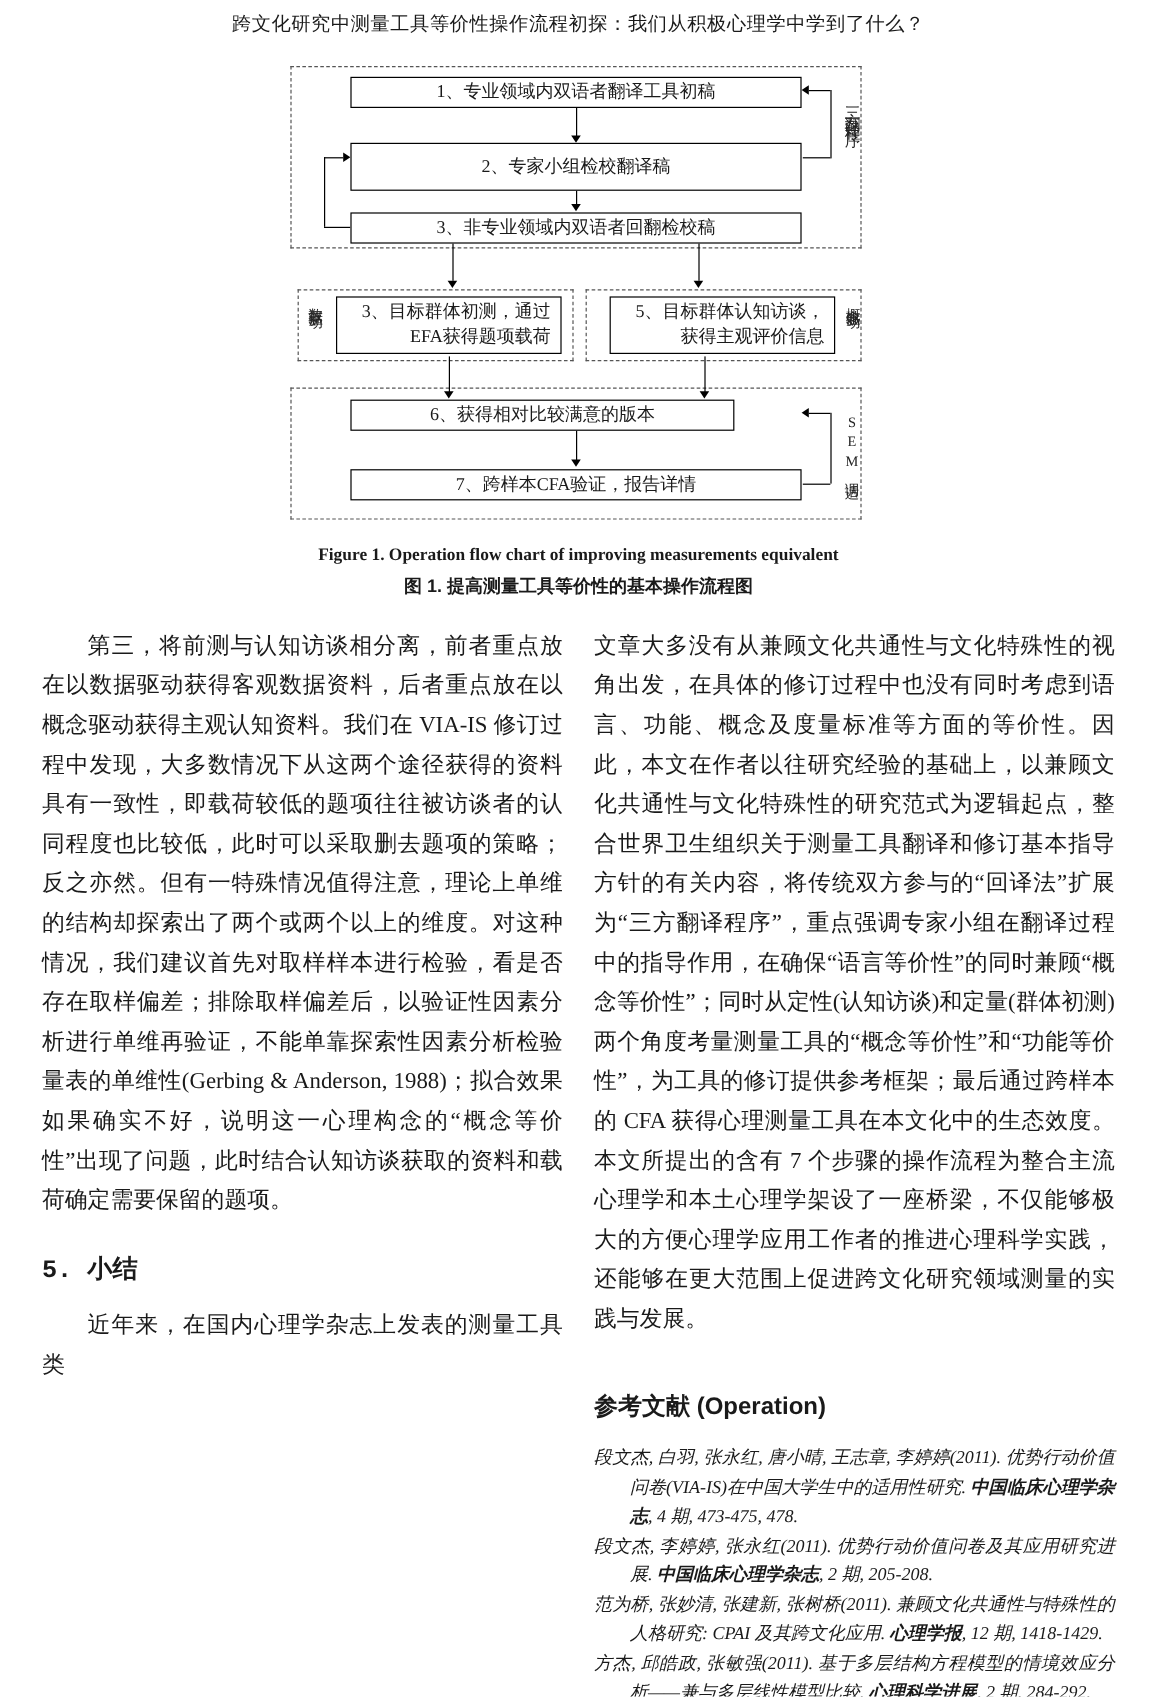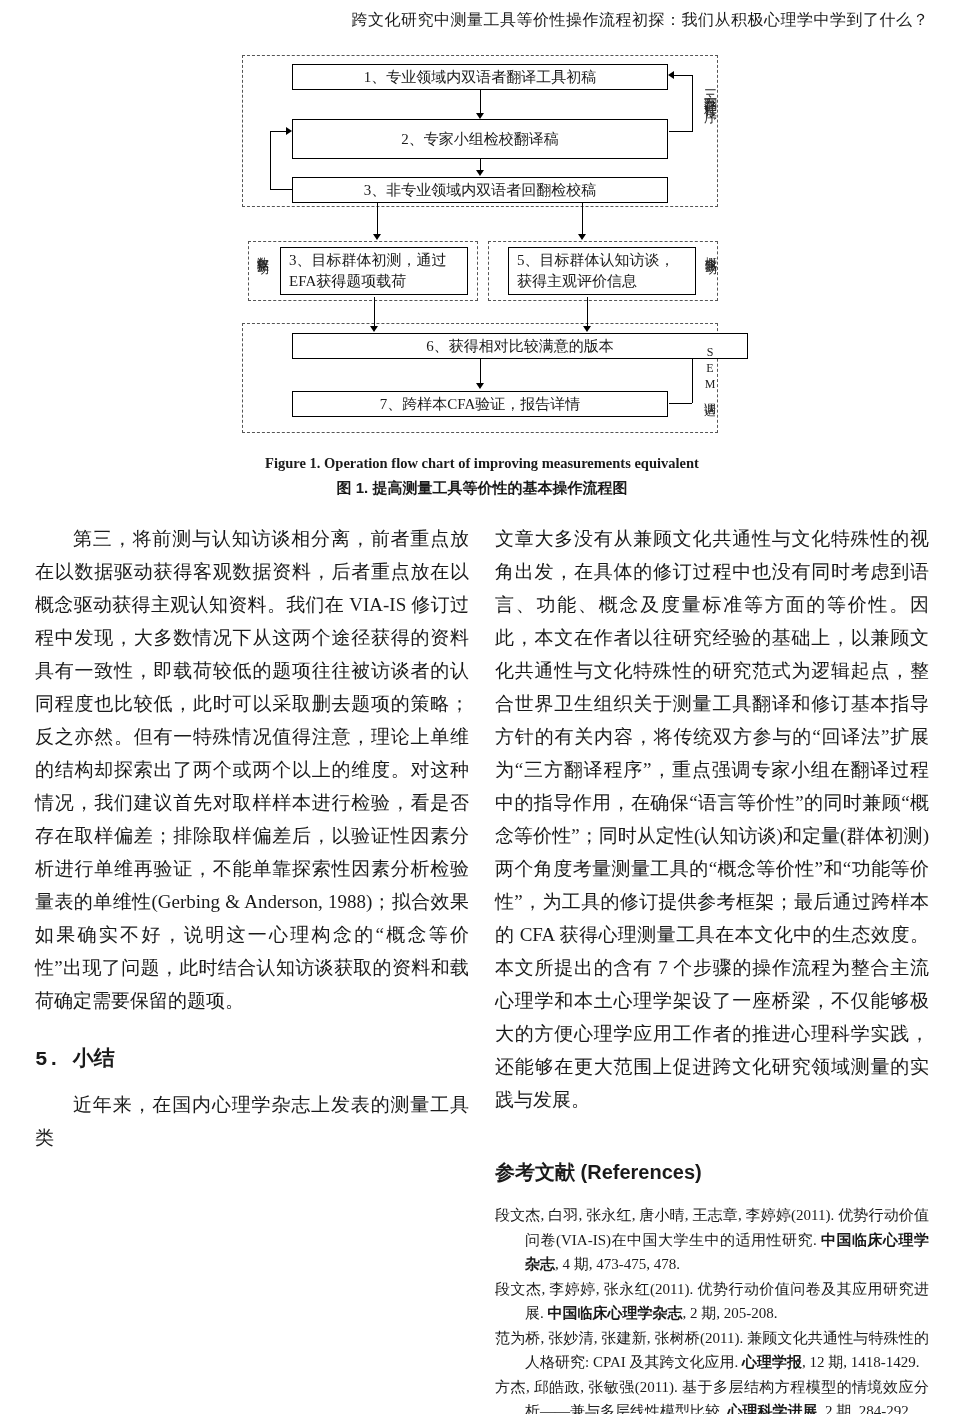--- a/index.html
+++ b/index.html
@@ -4,28 +4,28 @@
 <title>Paper page</title>
 <style>
   html,body { margin:0; padding:0; background:#ffffff; }
   .page {
     position:relative; width:964px; height:1414px; margin:0 auto;
     box-sizing:border-box; padding:6px 35px 8px;
     display:flex; flex-direction:column; overflow:hidden;
     font-family:"Liberation Serif","DejaVu Serif",serif; color:#1a1a1a;
     background:#ffffff;
   }
-  .running-head { text-align:right; font-size:16px; margin-top:4px; letter-spacing:.5px; }
+  .running-head { text-align:center; font-size:16px; margin-top:4px; letter-spacing:.5px; }
 
   
   .figure { margin-top:20px; }
   .fc { position:relative; width:480px; height:388px; margin:0 auto; }
   .dash { position:absolute; border:1px dashed #555; box-sizing:border-box; }
   .sbox { position:absolute; border:1px solid #000; background:#fff; box-sizing:border-box;
-          display:flex; align-items:center; justify-content:center; text-align:left;
+          display:flex; align-items:center; justify-content:center; text-align:right;
           font-size:15px; line-height:21px; padding:12px 8px; }
   .vlab { position:absolute; writing-mode:vertical-rl; text-orientation:upright;
           font-size:13px; letter-spacing:4px; color:#222; }
   .vlab.small { font-size:12px; letter-spacing:2px; }
   .ln  { position:absolute; background:#000; }
   .tri { position:absolute; width:0; height:0; }
   .tri.down  { border-left:4px solid transparent; border-right:4px solid transparent; border-top:6px solid #000; }
   .tri.left  { border-top:4px solid transparent; border-bottom:4px solid transparent; border-right:6px solid #000; }
   .tri.right { border-top:4px solid transparent; border-bottom:4px solid transparent; border-left:6px solid #000; }
 
@@ -36,21 +36,21 @@
   
   .columns { display:flex; gap:26px; margin-top:24px; flex:1; }
   .col { flex:1; min-width:0; font-size:19px; line-height:33px; text-align:justify; }
   .col p { margin:0; }
   p.indent { text-indent:2em; }
   h2.sec { font-family:Liberation Mono, monospace; font-size:21px;
            margin:26px 0 12px; font-weight:bold; }
   h2.refhead { font-family:"Liberation Sans","DejaVu Sans",sans-serif; font-size:20px;
                margin:40px 0 14px; font-weight:bold; }
   .refs { font-size:15px; line-height:24.5px; }
-  .ref  { margin:0; padding-left:2em; text-indent:-2em; text-align:justify; }
+  .ref  { margin:0; padding-left:2em; text-indent:-2em; text-align:justify;font-style:italic; }
   .ref b { font-weight:bold; }
 </style>
 </head>
 <body>
 
 <div class="page">
 
   <div class="running-head">跨文化研究中测量工具等价性操作流程初探：我们从积极心理学中学到了什么？</div>
 
   <div class="figure">
@@ -96,21 +96,21 @@
       <div class="ln" style="left:432px;top:293px;width:18px;height:1px"></div>
       <div class="ln" style="left:450px;top:293px;width:1px;height:59px"></div>
       <div class="ln" style="left:427px;top:352px;width:23px;height:1px"></div>
       <div class="tri left" style="left:426px;top:289px"></div>
 
       <div class="sbox" style="left:50px;top:13px;width:376px;height:24px">1、专业领域内双语者翻译工具初稿</div>
       <div class="sbox" style="left:50px;top:68px;width:376px;height:40px">2、专家小组检校翻译稿</div>
       <div class="sbox" style="left:50px;top:126px;width:376px;height:24px">3、非专业领域内双语者回翻检校稿</div>
       <div class="sbox" style="left:38px;top:196px;width:188px;height:48px">3、目标群体初测，通过EFA获得题项载荷</div>
       <div class="sbox" style="left:266px;top:196px;width:188px;height:48px">5、目标群体认知访谈，获得主观评价信息</div>
-      <div class="sbox" style="left:50px;top:282px;width:456px;height:24px">6、获得相对比较满意的版本</div>
+      <div class="sbox" style="left:50px;top:282px;width:320px;height:24px">6、获得相对比较满意的版本</div>
       <div class="sbox" style="left:50px;top:340px;width:376px;height:18px">7、跨样本CFA验证，报告详情</div>
 
       <div class="vlab" style="left:459px;top:28px;height:120px">三方翻译程序</div>
       <div class="vlab small" style="left:12px;top:196px;height:52px">数据驱动</div>
       <div class="vlab small" style="left:460px;top:196px;height:52px">概念驱动</div>
       <div class="vlab small" style="left:459px;top:294px;height:82px">SEM调适</div>
     </div>
 
     <div class="caption">
       <div class="caption-en">Figure 1. Operation flow chart of improving measurements equivalent</div>
@@ -119,21 +119,21 @@
   </div>
 
   <div class="columns">
     <div class="col">
       <p class="indent">第三，将前测与认知访谈相分离，前者重点放在以数据驱动获得客观数据资料，后者重点放在以概念驱动获得主观认知资料。我们在 VIA-IS 修订过程中发现，大多数情况下从这两个途径获得的资料具有一致性，即载荷较低的题项往往被访谈者的认同程度也比较低，此时可以采取删去题项的策略；反之亦然。但有一特殊情况值得注意，理论上单维的结构却探索出了两个或两个以上的维度。对这种情况，我们建议首先对取样样本进行检验，看是否存在取样偏差；排除取样偏差后，以验证性因素分析进行单维再验证，不能单靠探索性因素分析检验量表的单维性(Gerbing &amp; Anderson, 1988)；拟合效果如果确实不好，说明这一心理构念的“概念等价性”出现了问题，此时结合认知访谈获取的资料和载荷确定需要保留的题项。</p>
       <h2 class="sec">5. 小结</h2>
       <p class="indent">近年来，在国内心理学杂志上发表的测量工具类</p>
     </div>
     <div class="col">
       <p>文章大多没有从兼顾文化共通性与文化特殊性的视角出发，在具体的修订过程中也没有同时考虑到语言、功能、概念及度量标准等方面的等价性。因此，本文在作者以往研究经验的基础上，以兼顾文化共通性与文化特殊性的研究范式为逻辑起点，整合世界卫生组织关于测量工具翻译和修订基本指导方针的有关内容，将传统双方参与的“回译法”扩展为“三方翻译程序”，重点强调专家小组在翻译过程中的指导作用，在确保“语言等价性”的同时兼顾“概念等价性”；同时从定性(认知访谈)和定量(群体初测)两个角度考量测量工具的“概念等价性”和“功能等价性”，为工具的修订提供参考框架；最后通过跨样本的 CFA 获得心理测量工具在本文化中的生态效度。本文所提出的含有 7 个步骤的操作流程为整合主流心理学和本土心理学架设了一座桥梁，不仅能够极大的方便心理学应用工作者的推进心理科学实践，还能够在更大范围上促进跨文化研究领域测量的实践与发展。</p>
-      <h2 class="refhead">参考文献  (References)</h2>
+      <h2 class="refhead">参考文献  (Operation)</h2>
       <div class="refs">
         <p class="ref"><span>段文杰, 白羽, 张永红, 唐小晴, 王志章, 李婷婷(2011). 优势行动价值问卷(VIA-IS)在中国大学生中的适用性研究. </span><b>中国临床心理学杂志</b><span>, 4 期, 473-475, 478.</span></p>
         <p class="ref"><span>段文杰, 李婷婷, 张永红(2011). 优势行动价值问卷及其应用研究进展. </span><b>中国临床心理学杂志</b><span>, 2 期, 205-208.</span></p>
         <p class="ref"><span>范为桥, 张妙清, 张建新, 张树桥(2011). 兼顾文化共通性与特殊性的人格研究: CPAI 及其跨文化应用. </span><b>心理学报</b><span>, 12 期, 1418-1429.</span></p>
         <p class="ref"><span>方杰, 邱皓政, 张敏强(2011). 基于多层结构方程模型的情境效应分析——兼与多层线性模型比较. </span><b>心理科学进展</b><span>, 2 期, 284-292.</span></p>
       </div>
     </div>
   </div>
 
 </div>

